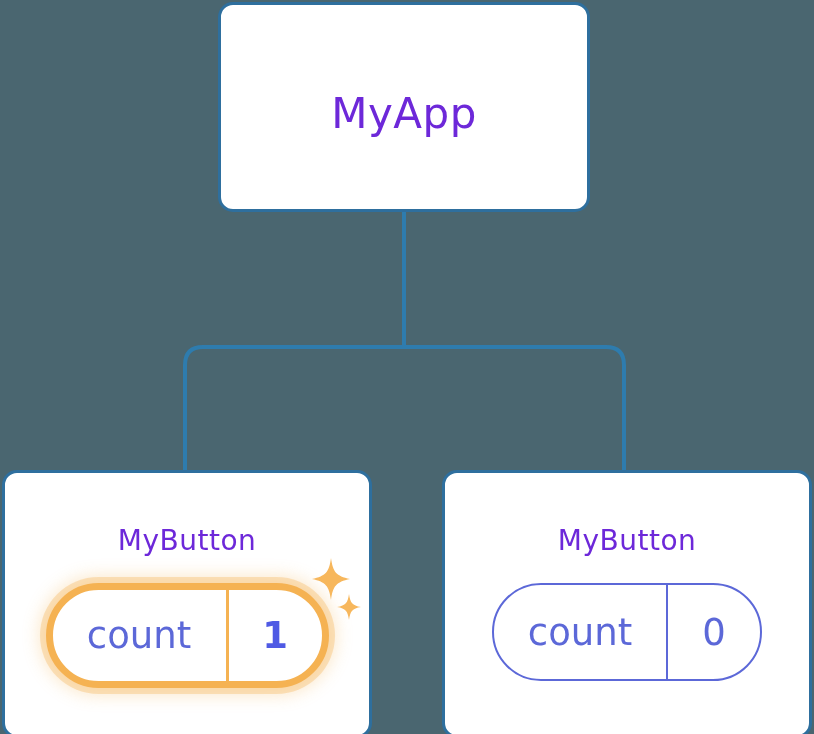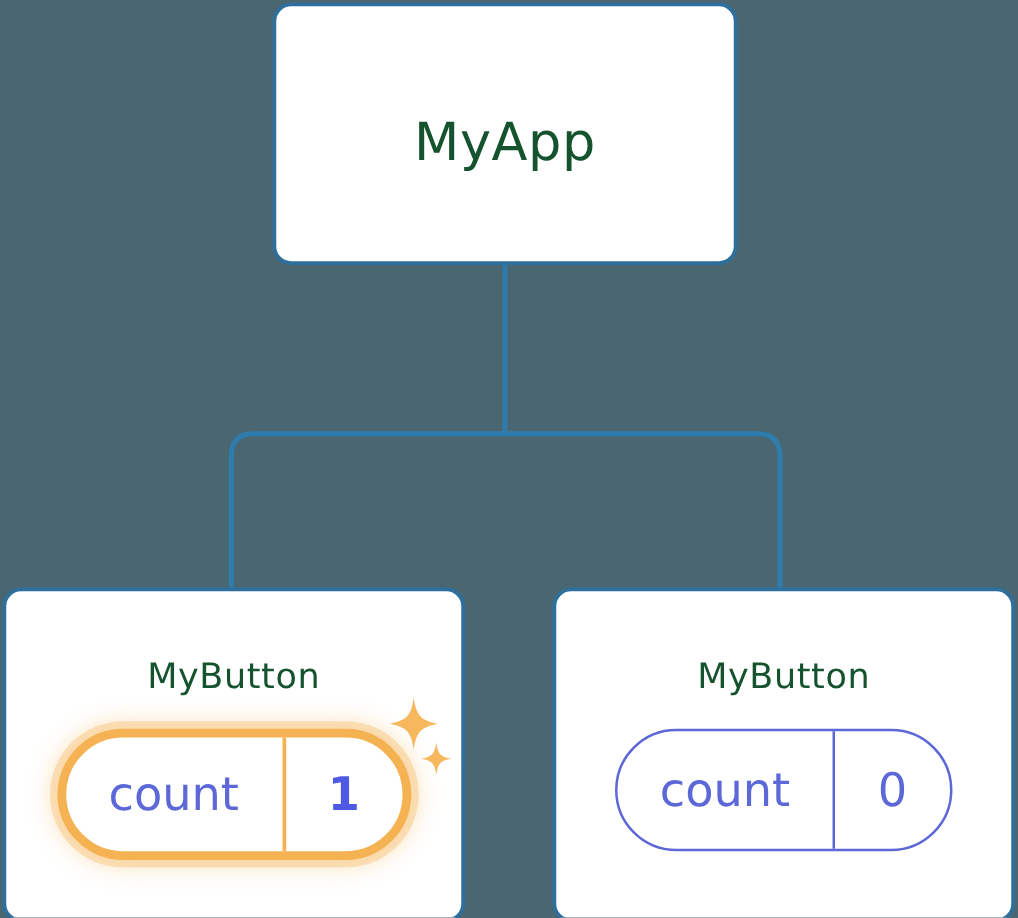--- a/index.html
+++ b/index.html
@@ -36,21 +36,21 @@
   .node {
     position: absolute;
     background: #ffffff;
     border: 3px solid #2e6f9e;
     border-radius: 15px;
     box-sizing: border-box;
   }
 
   .node-title {
     text-align: center;
-    color: #14532d;
+    color: #6d28d9;
     font-weight: 400;
     letter-spacing: 0.5px;
     white-space: nowrap;
   }
 
   
   #node-root {
     left: 218px;
     top: 2px;
     width: 372px;

